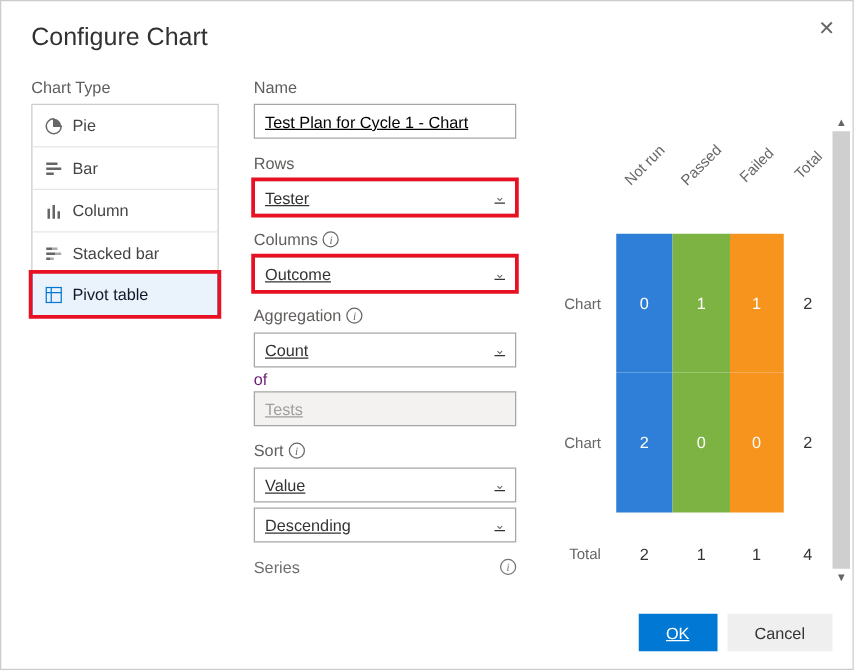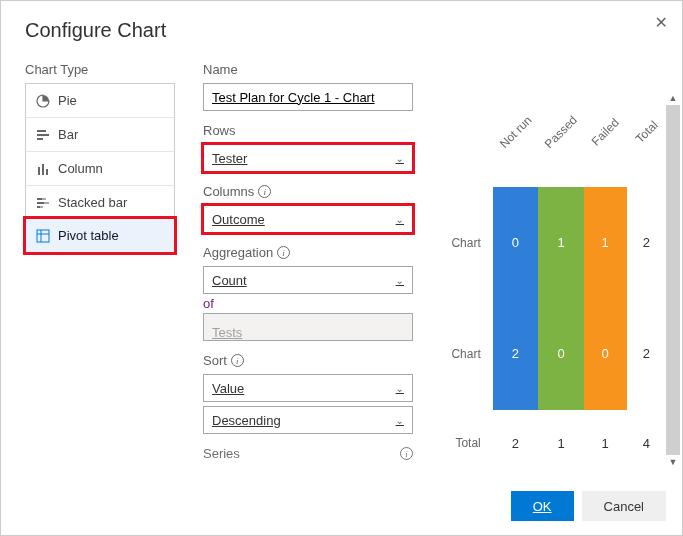--- a/index.html
+++ b/index.html
@@ -28,21 +28,21 @@
   .chart-type-item + .chart-type-item { border-top: 1px solid #e6e6e6; }
 
   .fields-col { width: 210px; margin-left: 28px; display: flex; flex-direction: column; gap: 4px; }
   .field-group { margin-bottom: 8px; }
   .text-input, .select-input {
     width: 100%; height: 28px; border: 1px solid #a6a6a6; padding: 0 8px; font-size: 13px; background: #fff;
     display: flex; align-items: center; justify-content: space-between; text-decoration: underline;
   }
   .select-input { cursor: pointer; }
   .chevron { color: #666; font-size: 10px; }
-  .disabled-input { background: #f3f2f1; color: #a19f9d; border: 1px solid #a6a6a6; align-items: flex-end;}
+  .disabled-input { background: #f3f2f1; color: #a19f9d; border: 1px solid #a6a6a6;}
   .of-label { font-size: 13px; margin: 2px 0; color: #701a75; }
 
   .preview-col { flex: 1; margin-left: 30px; padding-top: 14px; position: relative; display:flex; justify-content:center; }
   .pivot { border-collapse: collapse; font-size: 13px; }
   .pivot td, .pivot th { text-align: center; height: 66px; width: 50px; vertical-align: middle; }
   .pivot th.col-head { height: 56px; font-weight: 400; color: #666; }
   .pivot th.col-head > div { transform: rotate(-45deg); white-space: nowrap; font-size: 12px; }
   .pivot td.row-head { text-align: right; padding-right: 12px; color: #666; width: 56px; font-size: 12px;}
   .pivot .cell-data { color: #fff; }
   .pivot .c-blue   { background: #2f7ed8; }

